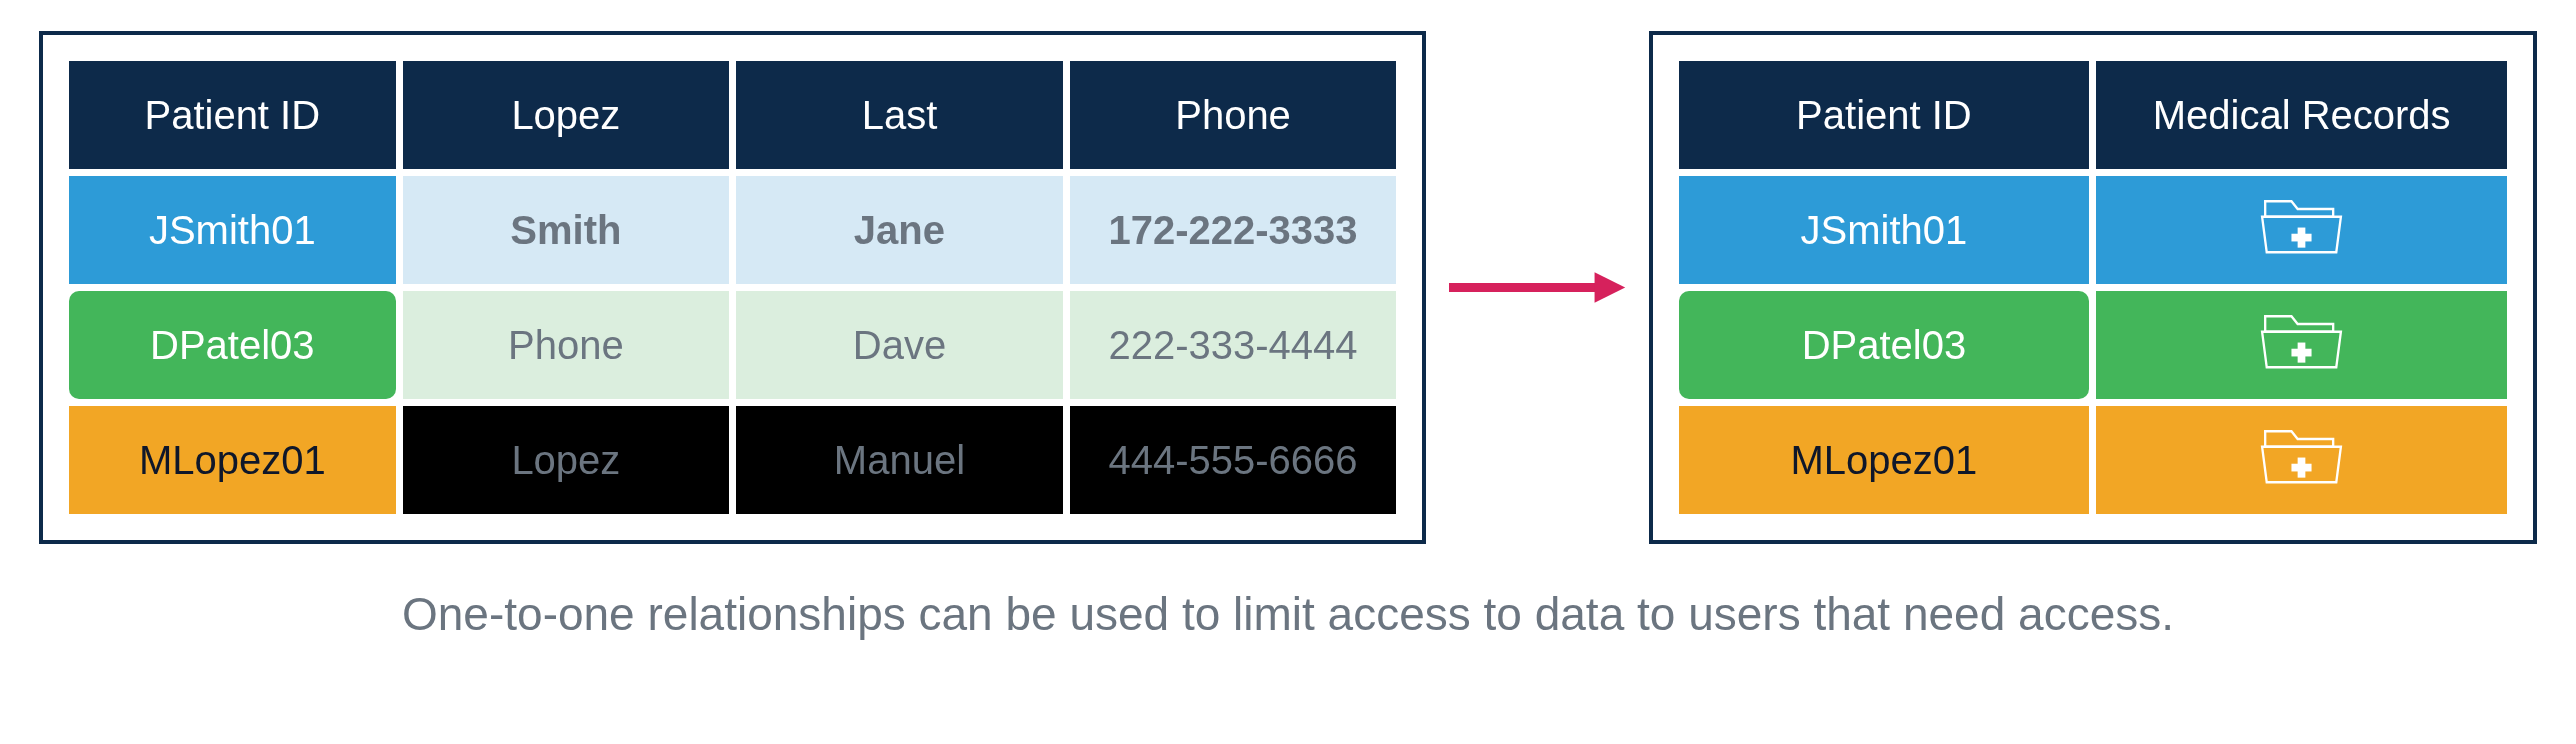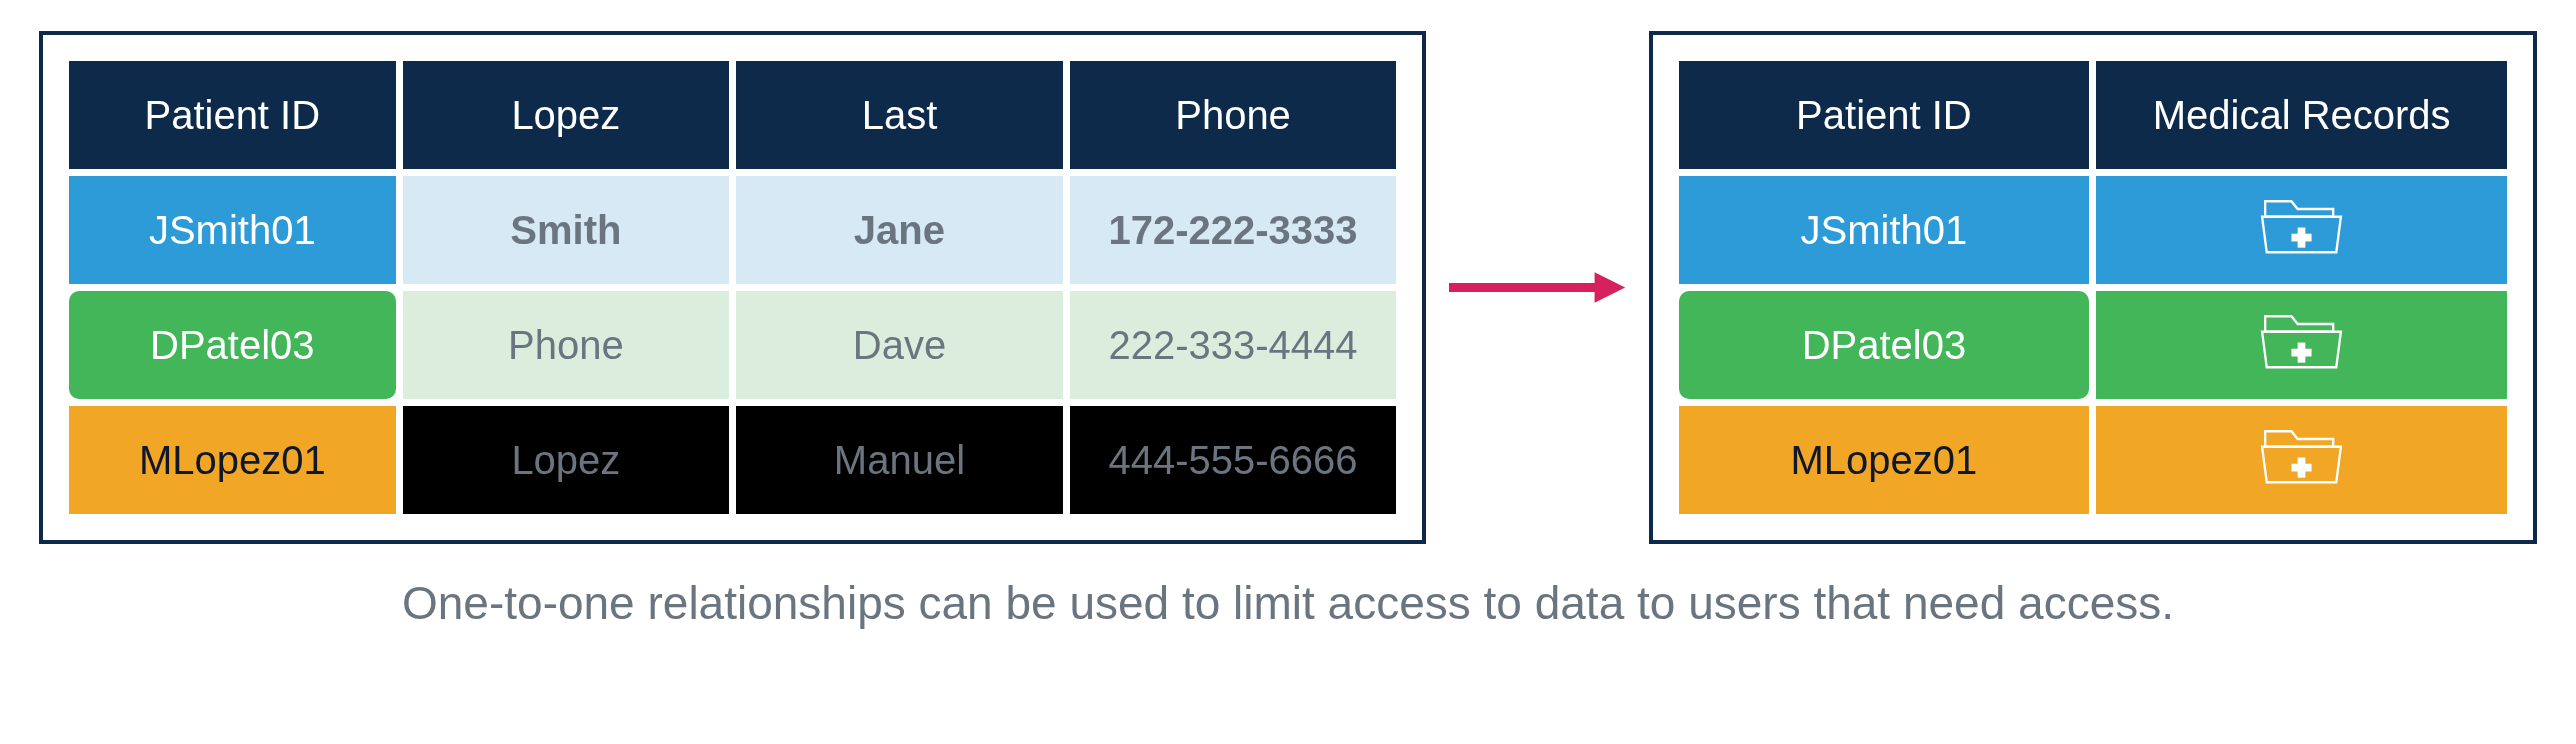--- a/index.html
+++ b/index.html
@@ -71,21 +71,21 @@
     width: 178px;
     display: flex;
     align-items: center;
     justify-content: center;
   }
   .arrow svg { width: 100%; height: 39px; }
 
   .folder-icon { width: 85px; height: 62px; }
 
   .caption {
-    margin-top: 32px;
+    margin-top: 43px;
     text-align: center;
     font-size: 46px;
     color: #6b7580;
   }
 </style>
 </head>
 <body>
 
 <div class="canvas">
   <div class="layout">

